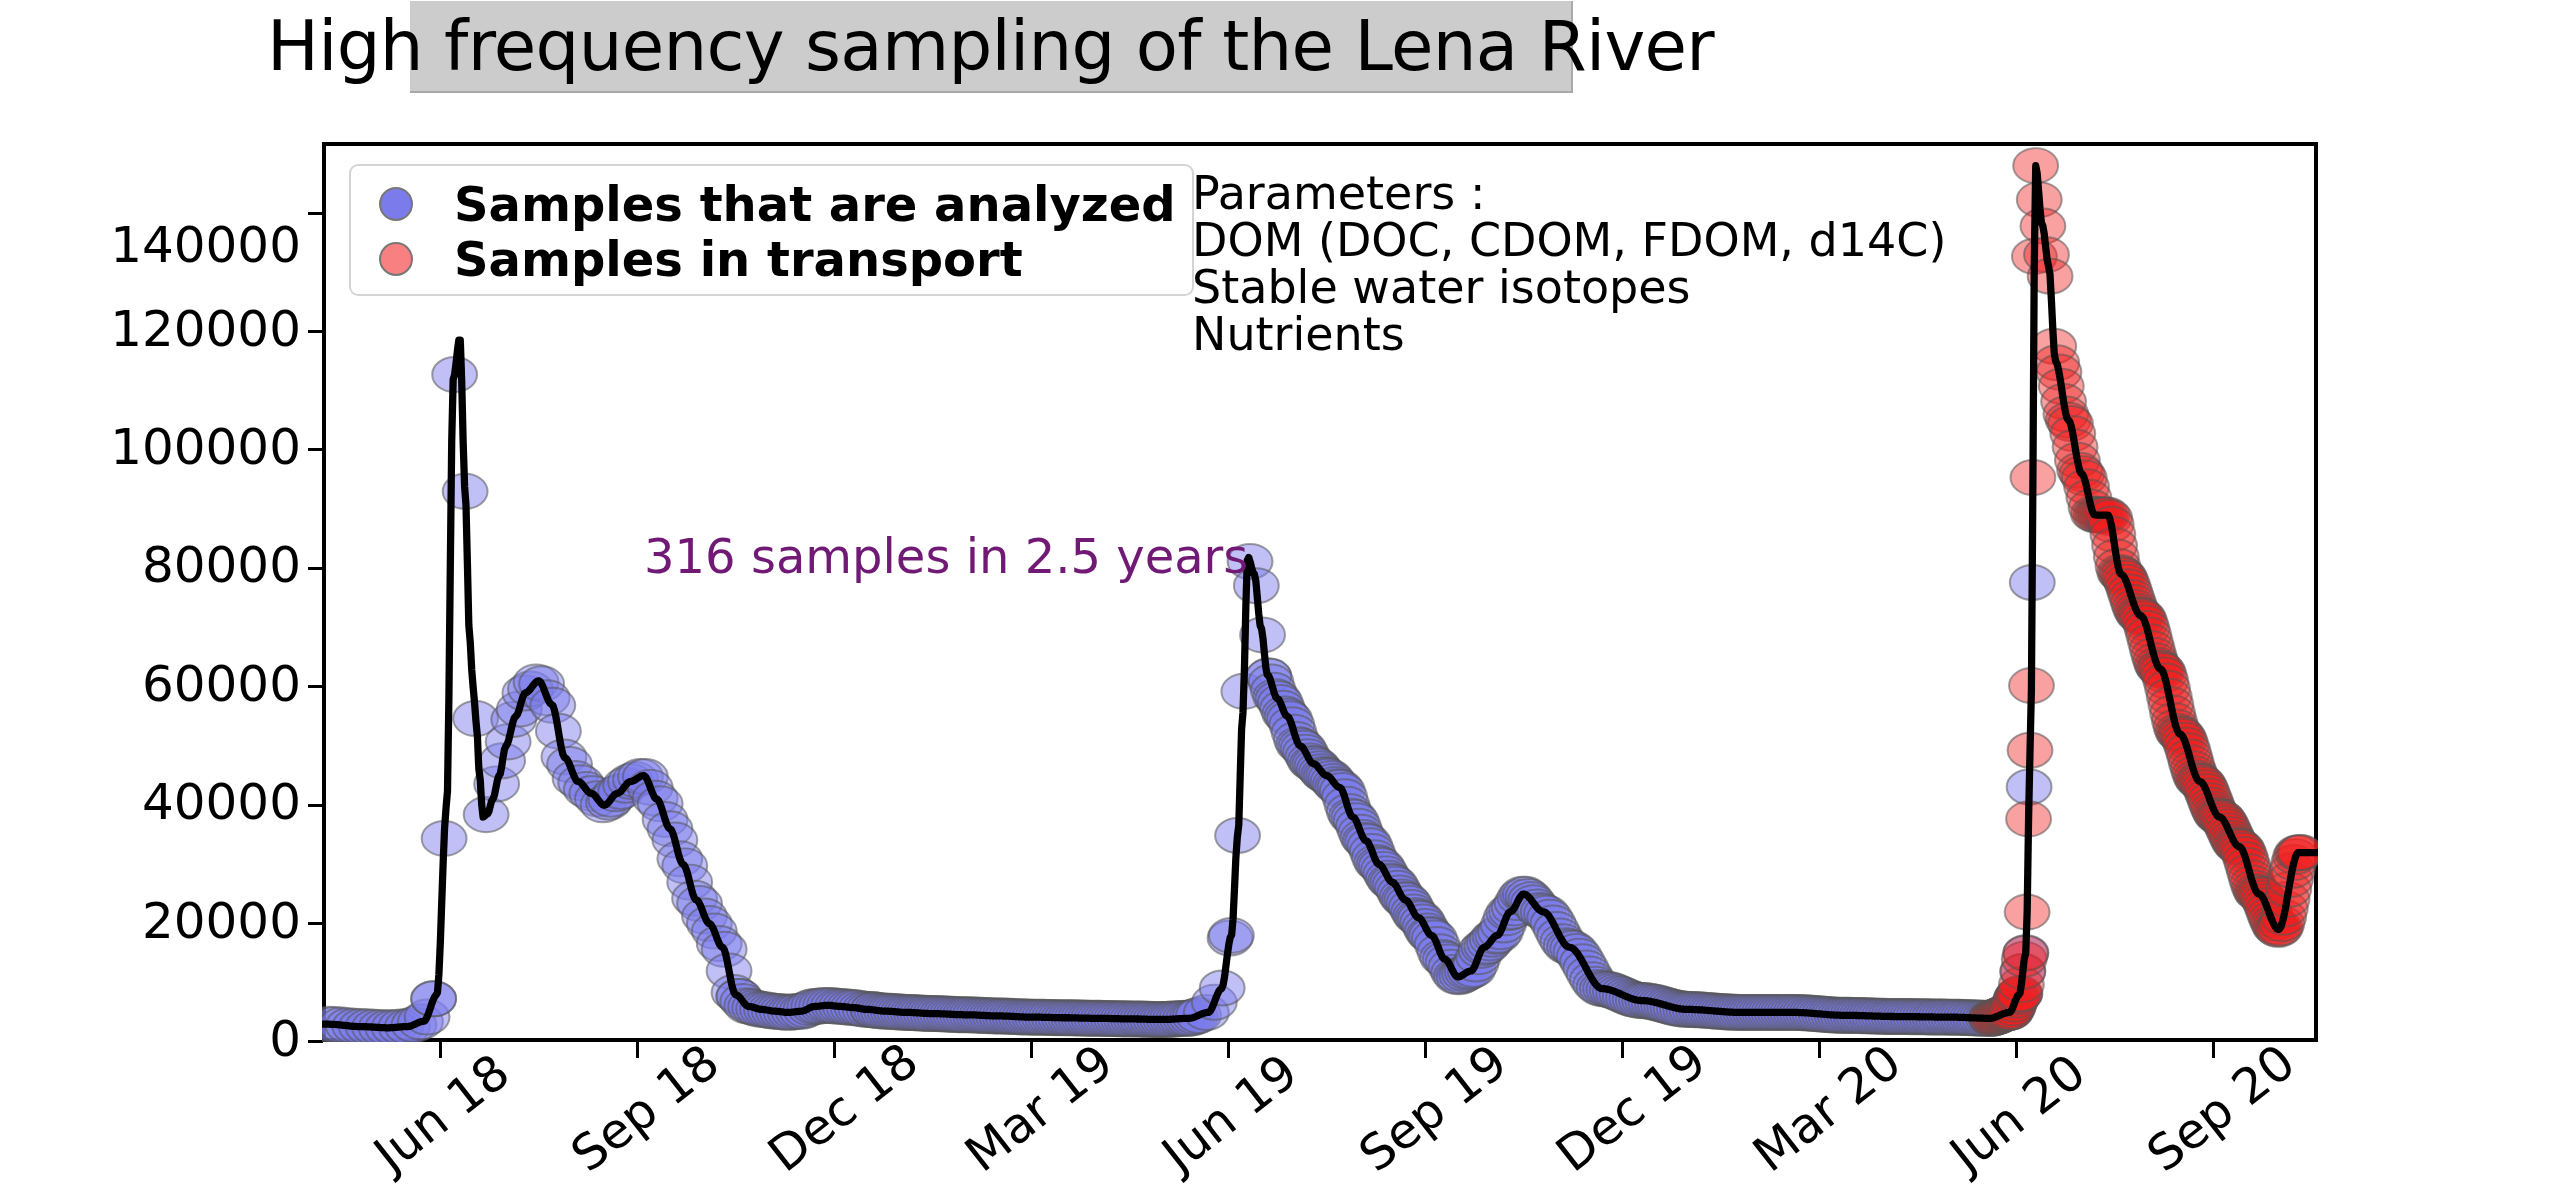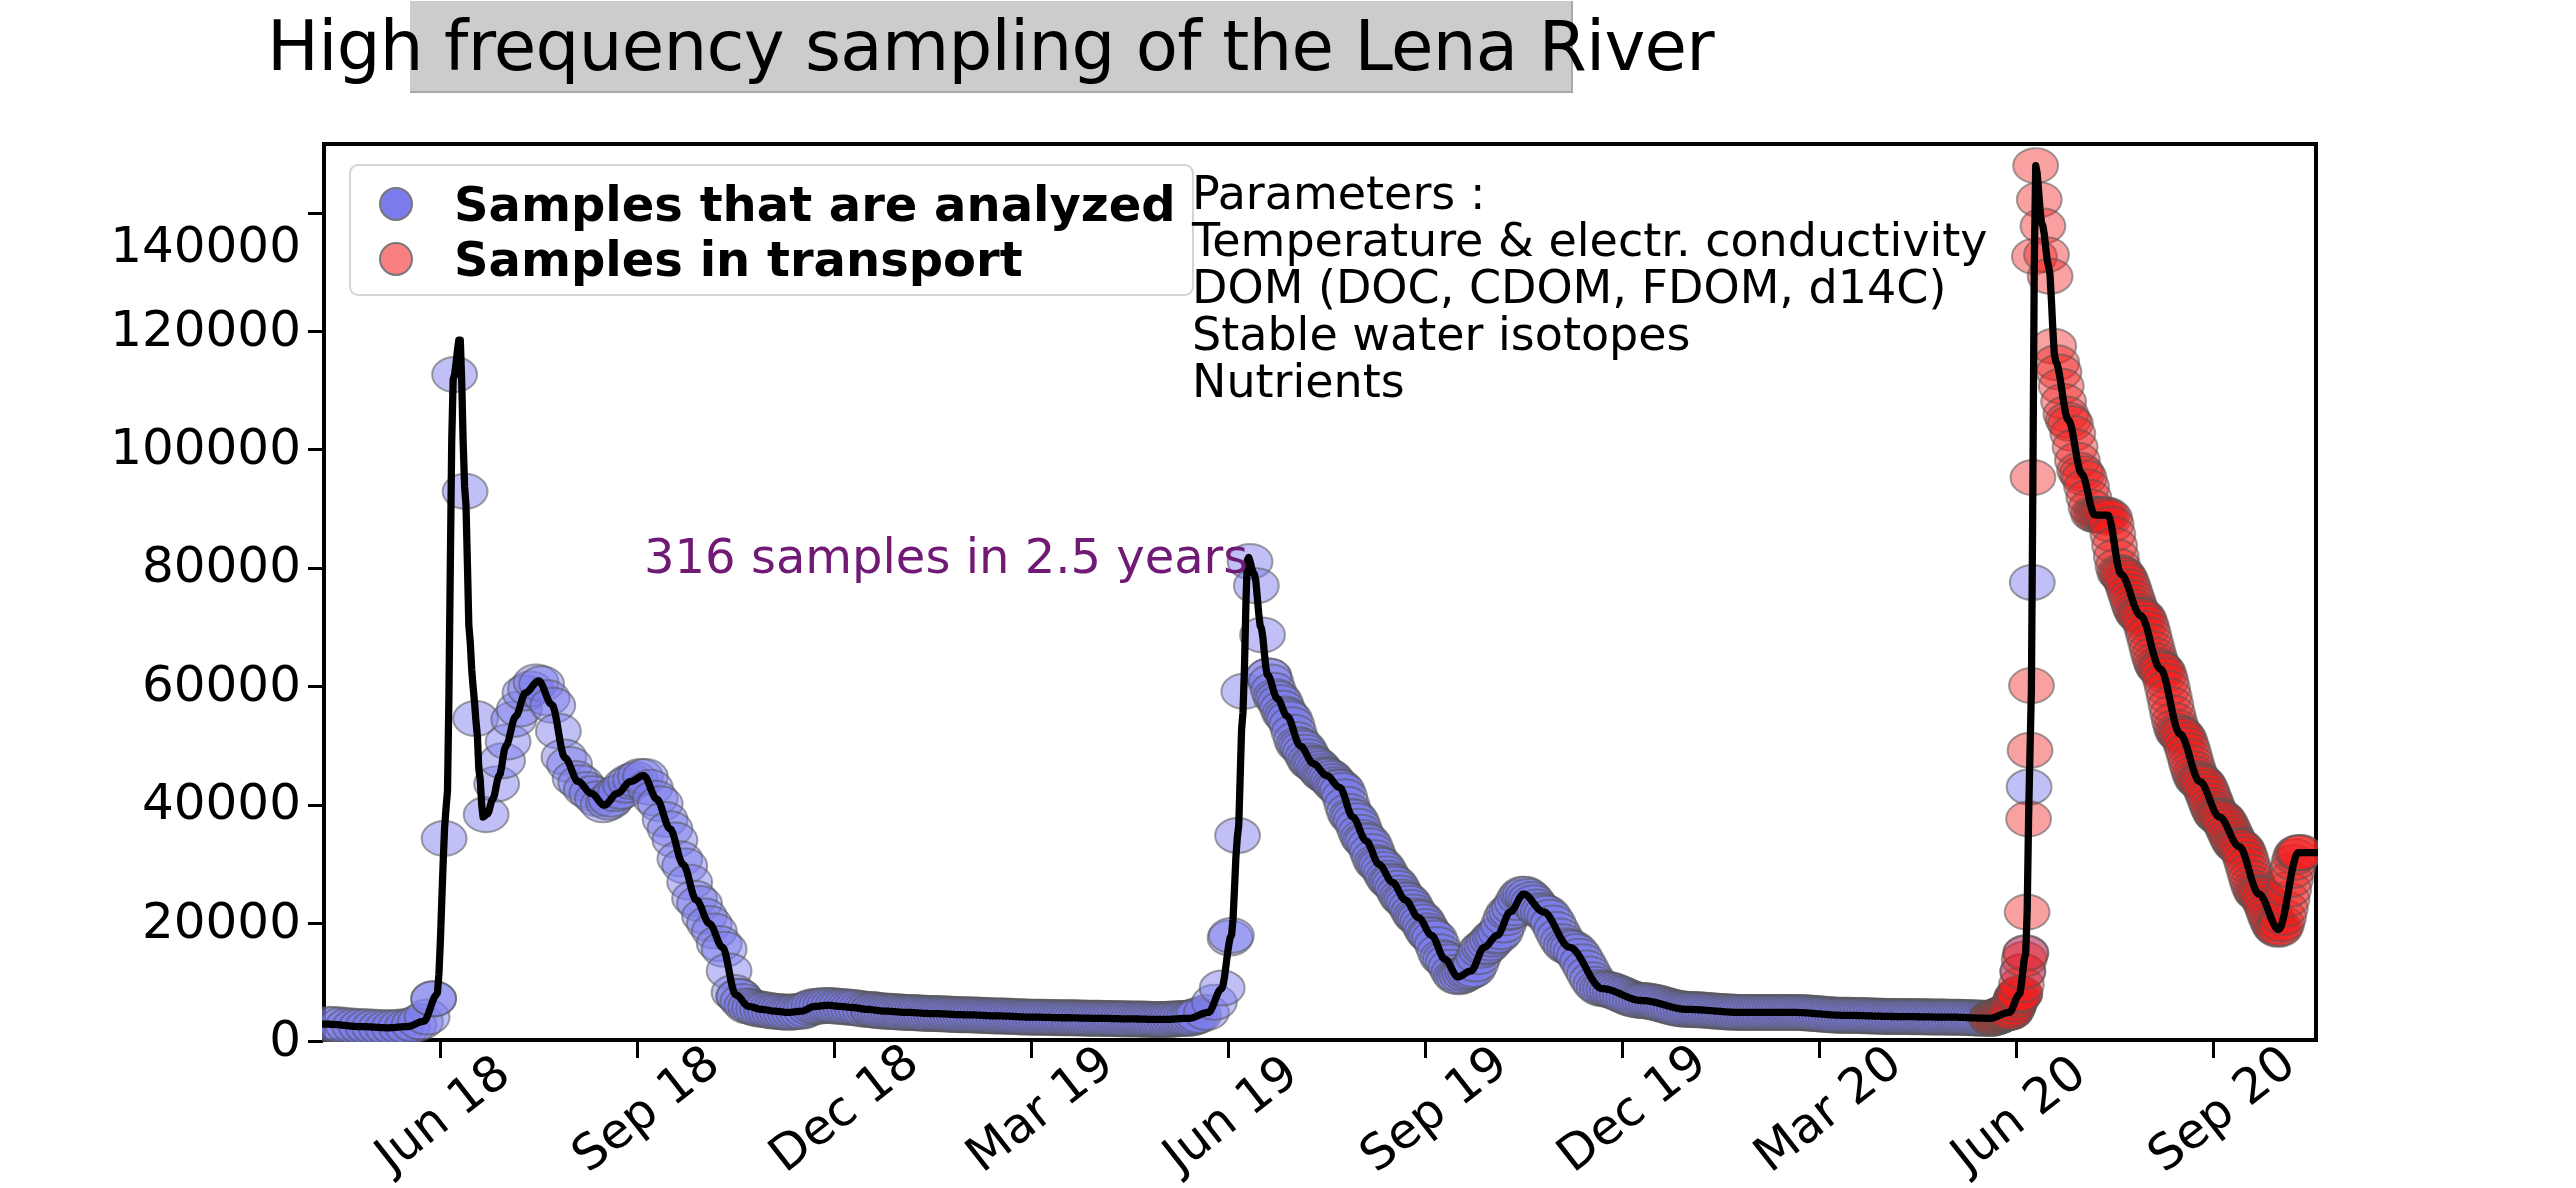--- a/index.html
+++ b/index.html
@@ -786,21 +786,20 @@
       <span class="legend-label">Samples that are analyzed</span>
     </div>
     <div class="legend-row">
       <span class="legend-swatch" style="background:#f98080;"></span>
       <span class="legend-label">Samples in transport</span>
     </div>
   </div>
 
   <div id="parameters">
     <div class="p-head">Parameters :</div>
-    <div>Temperature &amp; electr. conductivity</div>
     <div>DOM (DOC, CDOM, FDOM, d14C)</div>
     <div>Stable water isotopes</div>
     <div>Nutrients</div>
   </div>
 
   <div id="annotation">316 samples in 2.5 years</div>
 
 </div>
 
 

